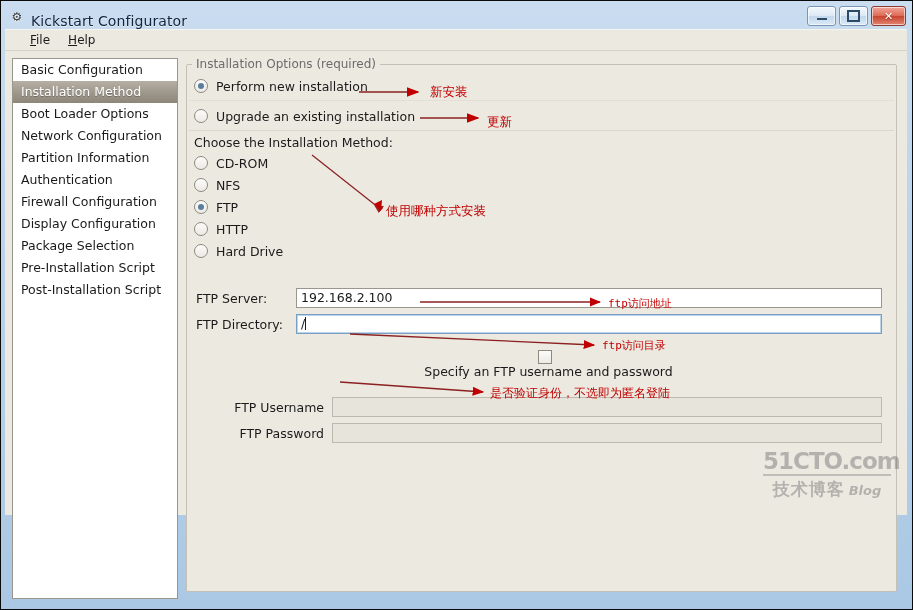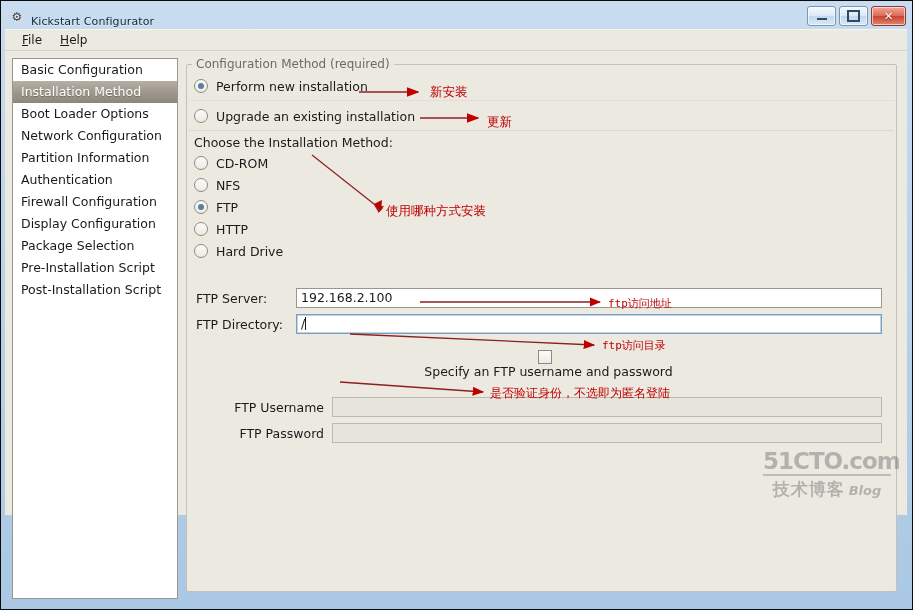--- a/index.html
+++ b/index.html
@@ -40,21 +40,21 @@
   #title-icon .glyph {
     position: absolute; left: 0; top: 0;
     width: 16px; height: 16px;
     font-size: 12px;
     line-height: 16px;
     text-align: center;
     color: #3a3a3a;
     text-shadow: 0 1px 0 rgba(255,255,255,.8);
   }
   #title-text {
-    font-size: 11px;
+    font-size: 14px;
     color: #10243c;
     letter-spacing: .1px;
     text-shadow: 0 1px 0 rgba(255,255,255,.55);
     margin-top: 8px;
   }
   #window-buttons {
     position: absolute;
     right: 1px; top: 1px;
     display: flex;
     gap: 3px;
@@ -84,21 +84,21 @@
   .minline { width: 10px; height: 2px; background: #2c4a68; margin-top: 5px; }
   .maxbox { width: 9px; height: 8px; border: 2px solid #2c4a68; }
 
   
   #menubar {
     height: 20px;
     background: #ece9e1;
     border-top: 1px solid #f6f4ef;
     display: flex;
     align-items: center;
-    padding-left: 8px;
+    padding-left: 16px;
     font-size: 12px;
     color: #1b1b1b;
   }
   .menu-item {
     padding: 2px 9px;
     cursor: default;
   }
   .menu-item u { text-decoration: underline; }
 
   
@@ -347,21 +347,21 @@
       <div class="side-item">Authentication</div>
       <div class="side-item">Firewall Configuration</div>
       <div class="side-item">Display Configuration</div>
       <div class="side-item">Package Selection</div>
       <div class="side-item">Pre-Installation Script</div>
       <div class="side-item">Post-Installation Script</div>
     </div>
 
     <div id="main">
       <div id="groupbox">
-        <div id="group-legend">Configuration Method (required)</div>
+        <div id="group-legend">Installation Options (required)</div>
 
         <div style="padding-top:10px;">
           <div class="radio-row">
             <span class="radio on"></span>
             <span>Perform new installation</span>
           </div>
           <div class="sep-line top"></div>
           <div class="radio-row">
             <span class="radio"></span>
             <span>Upgrade an existing installation</span>

